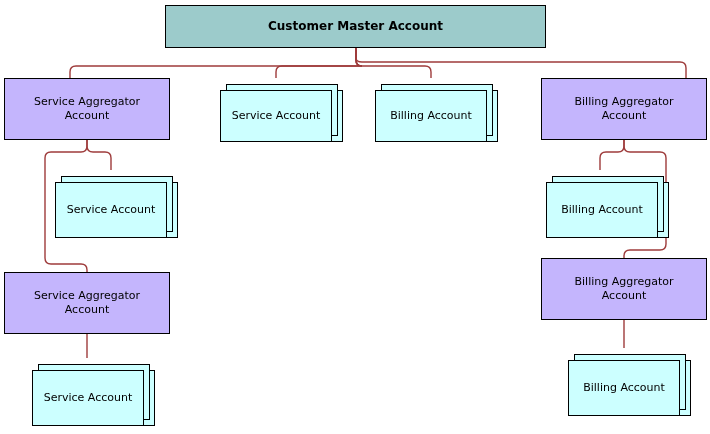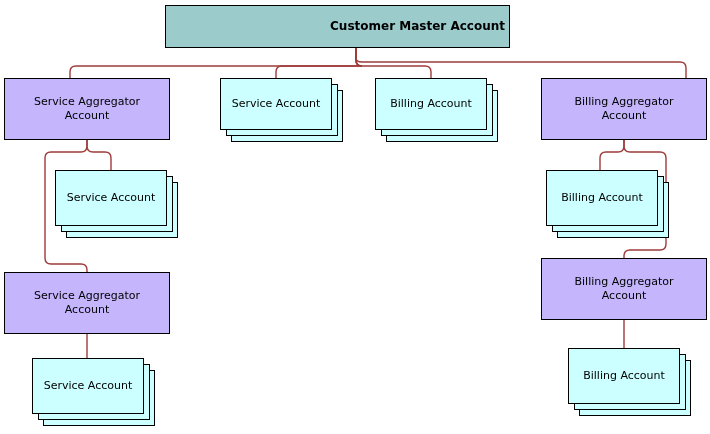--- a/index.html
+++ b/index.html
@@ -55,21 +55,21 @@
   }
   .stack .shadow {
     position: absolute;
     box-sizing: border-box;
     border: 1px solid #000000;
     background: #CCFFFF;
   }
   .stack .front {
     position: absolute;
     left: 0;
-    top: 0;
+    top: 12px;
     box-sizing: border-box;
     border: 1px solid #000000;
     background: #CCFFFF;
     display: flex;
     align-items: center;
     justify-content: center;
     text-align: center;
     line-height: 1.25;
     font-size: 11px;
     color: #000000;
@@ -86,21 +86,21 @@
       <path d="M 356 48 L 356 60 Q 356 66 362 66 L 425 66 Q 431 66 431 72 L 431 78" fill="none" stroke="#9E3B3B" stroke-width="1.4"></path>
       <path d="M 356 48 L 356 58 Q 356 62 362 62 L 680 62 Q 686 62 686 68 L 686 78" fill="none" stroke="#9E3B3B" stroke-width="1.4"></path>
       <path d="M 87 140 L 87 146 Q 87 152 93 152 L 105 152 Q 111 152 111 158 L 111 170" fill="none" stroke="#9E3B3B" stroke-width="1.4"></path>
       <path d="M 87 140 L 87 146 Q 87 152 81 152 L 51 152 Q 45 152 45 158 L 45 258 Q 45 264 51 264 L 81 264 Q 87 264 87 270 L 87 272" fill="none" stroke="#9E3B3B" stroke-width="1.4"></path>
       <path d="M 87 334 L 87 358" fill="none" stroke="#9E3B3B" stroke-width="1.4"></path>
       <path d="M 624 140 L 624 146 Q 624 152 618 152 L 606 152 Q 600 152 600 158 L 600 170" fill="none" stroke="#9E3B3B" stroke-width="1.4"></path>
       <path d="M 624 140 L 624 146 Q 624 152 630 152 L 660 152 Q 666 152 666 158 L 666 244 Q 666 250 660 250 L 630 250 Q 624 250 624 256 L 624 258" fill="none" stroke="#9E3B3B" stroke-width="1.4"></path>
       <path d="M 624 320 L 624 348" fill="none" stroke="#9E3B3B" stroke-width="1.4"></path>
     </svg>
 
-  <div class="node master" id="master-node" style="left: 165px; top: 5px; width: 345px; height: 43px; justify-content: flex-end;">
+  <div class="node master" id="master-node" style="left: 165px; top: 5px; width: 381px; height: 43px;">
     <span class="lbl">Customer Master Account</span>
   </div>
 
   <div id="nodes-layer">
       <div class="node agg" style="left: 4px; top: 78px; width: 166px; height: 62px;">
         <span class="lbl">Service Aggregator
 Account</span>
       </div>
       <div class="stack" style="left: 220px; top: 78px; width: 123px; height: 64px;">
         <div class="shadow" style="left: 11px; top: 12px; width: 112px; height: 52px;"></div>

